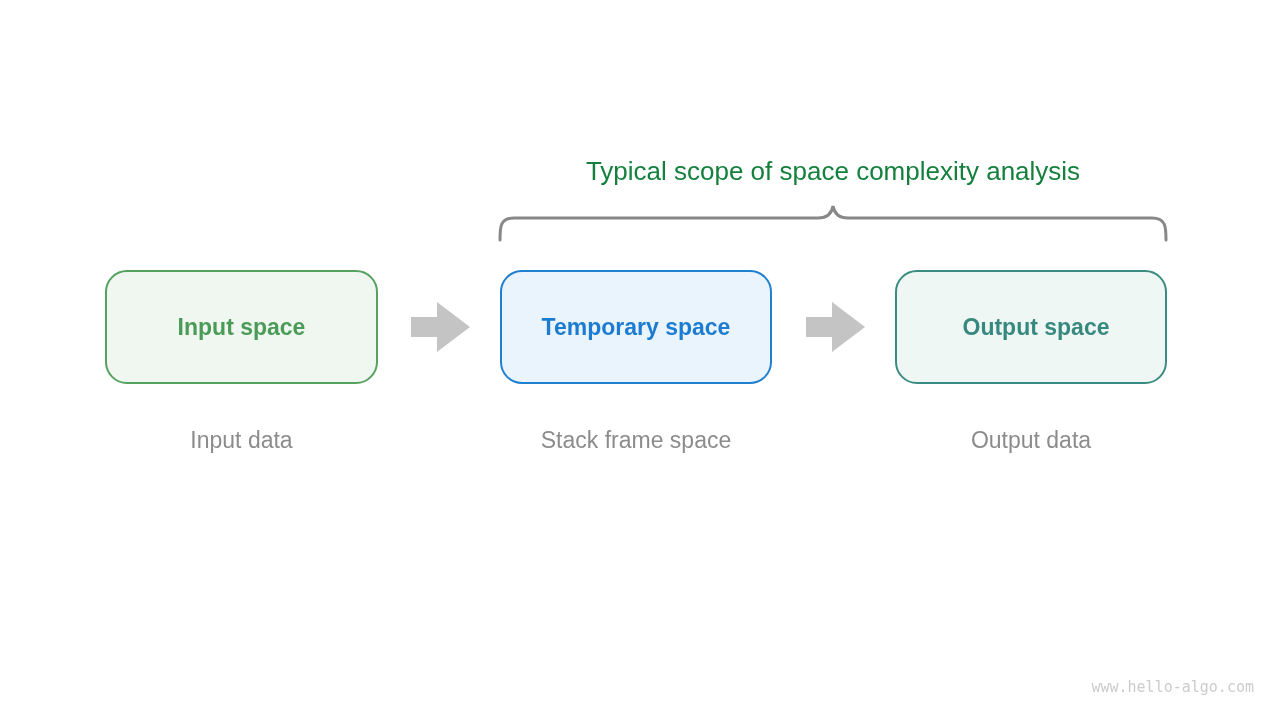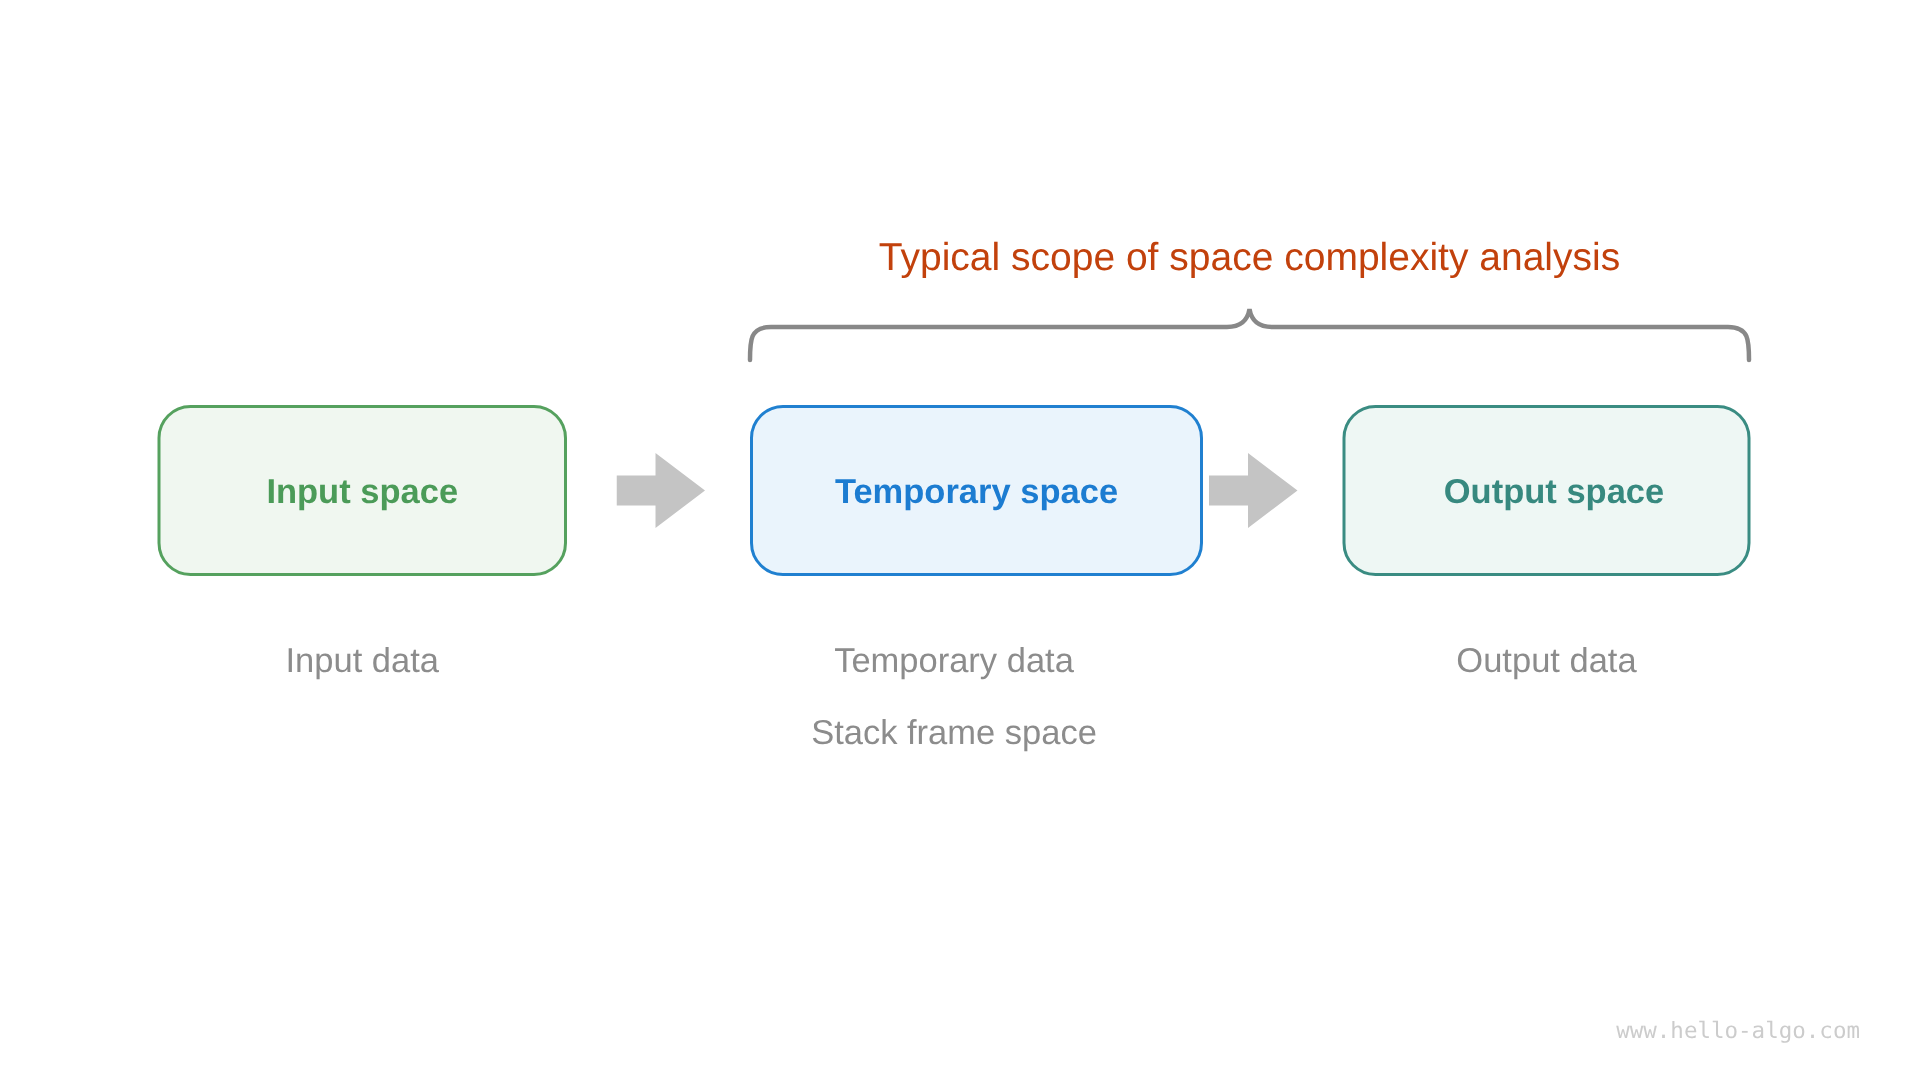--- a/index.html
+++ b/index.html
@@ -38,21 +38,21 @@
     border:2px solid;
     border-radius:22px;
     box-sizing:border-box;
     display:flex;
     align-items:center;
     justify-content:center;
     font-size:23px;
     font-weight:700;
   }
   #box-input{left:105px;width:273px;}
-  #box-temporary{left:500px;width:302px;}
+  #box-temporary{left:500px;width:272px;}
   #box-output{left:895px;width:272px;}
   .notes{
     position:absolute;
     top:416px;
     text-align:center;
     font-size:23px;
     line-height:48px;
     font-weight:400;
   }
   #notes-input{left:105px;width:273px;}
@@ -61,32 +61,32 @@
   .arrow-svg{
     position:absolute;
     top:301px;
     width:60px;
     height:52px;
   }
   #arrow-1{left:411px;}
   #arrow-2{left:806px;}
   .watermark{
     position:absolute;
-    right:40px;
+    right:26px;
     top:678px;
     font-family:"DejaVu Sans Mono","Liberation Mono",monospace;
     font-size:15px;
   }
 </style>
 </head>
 <body>
 
 <div class="page">
 
-  <div class="diagram-title" style="color: #c2410c;">Typical scope of space complexity analysis</div>
+  <div class="diagram-title" style="color: #15803d;">Typical scope of space complexity analysis</div>
 
   <svg class="brace-svg" viewBox="0 0 670 40" aria-hidden="true">
     <path d="M 2,37 C 2,24 2,15 16,15 L 320,15 Q 333,15 335,3 Q 337,15 350,15 L 654,15 C 668,15 668,24 668,37" fill="none" stroke-width="3" stroke-linecap="round" stroke="#888888"></path>
   </svg>
 
   <div class="space-box" id="box-input" style="border-color: rgb(85, 161, 94); background: rgb(240, 247, 240); color: rgb(75, 155, 88);">
     <span>Input space</span>
   </div>
 
   <svg class="arrow-svg" id="arrow-1" viewBox="0 0 60 52" aria-hidden="true">
@@ -102,21 +102,20 @@
   </svg>
 
   <div class="space-box" id="box-output" style="border-color: rgb(58, 140, 130); background: rgb(238, 247, 244); color: rgb(55, 137, 127); padding-left: 10px;">
     <span>Output space</span>
   </div>
 
   <div class="notes" id="notes-input" style="color: rgb(140, 140, 140);">
       <div>Input data</div>
     </div>
   <div class="notes" id="notes-temporary" style="color: rgb(140, 140, 140);">
-      <div>Temporary data</div>
       <div>Stack frame space</div>
     </div>
   <div class="notes" id="notes-output" style="color: rgb(140, 140, 140);">
       <div>Output data</div>
     </div>
 
   <div class="watermark" style="color: rgb(204, 204, 204);">www.hello-algo.com</div>
 
 </div>
 

